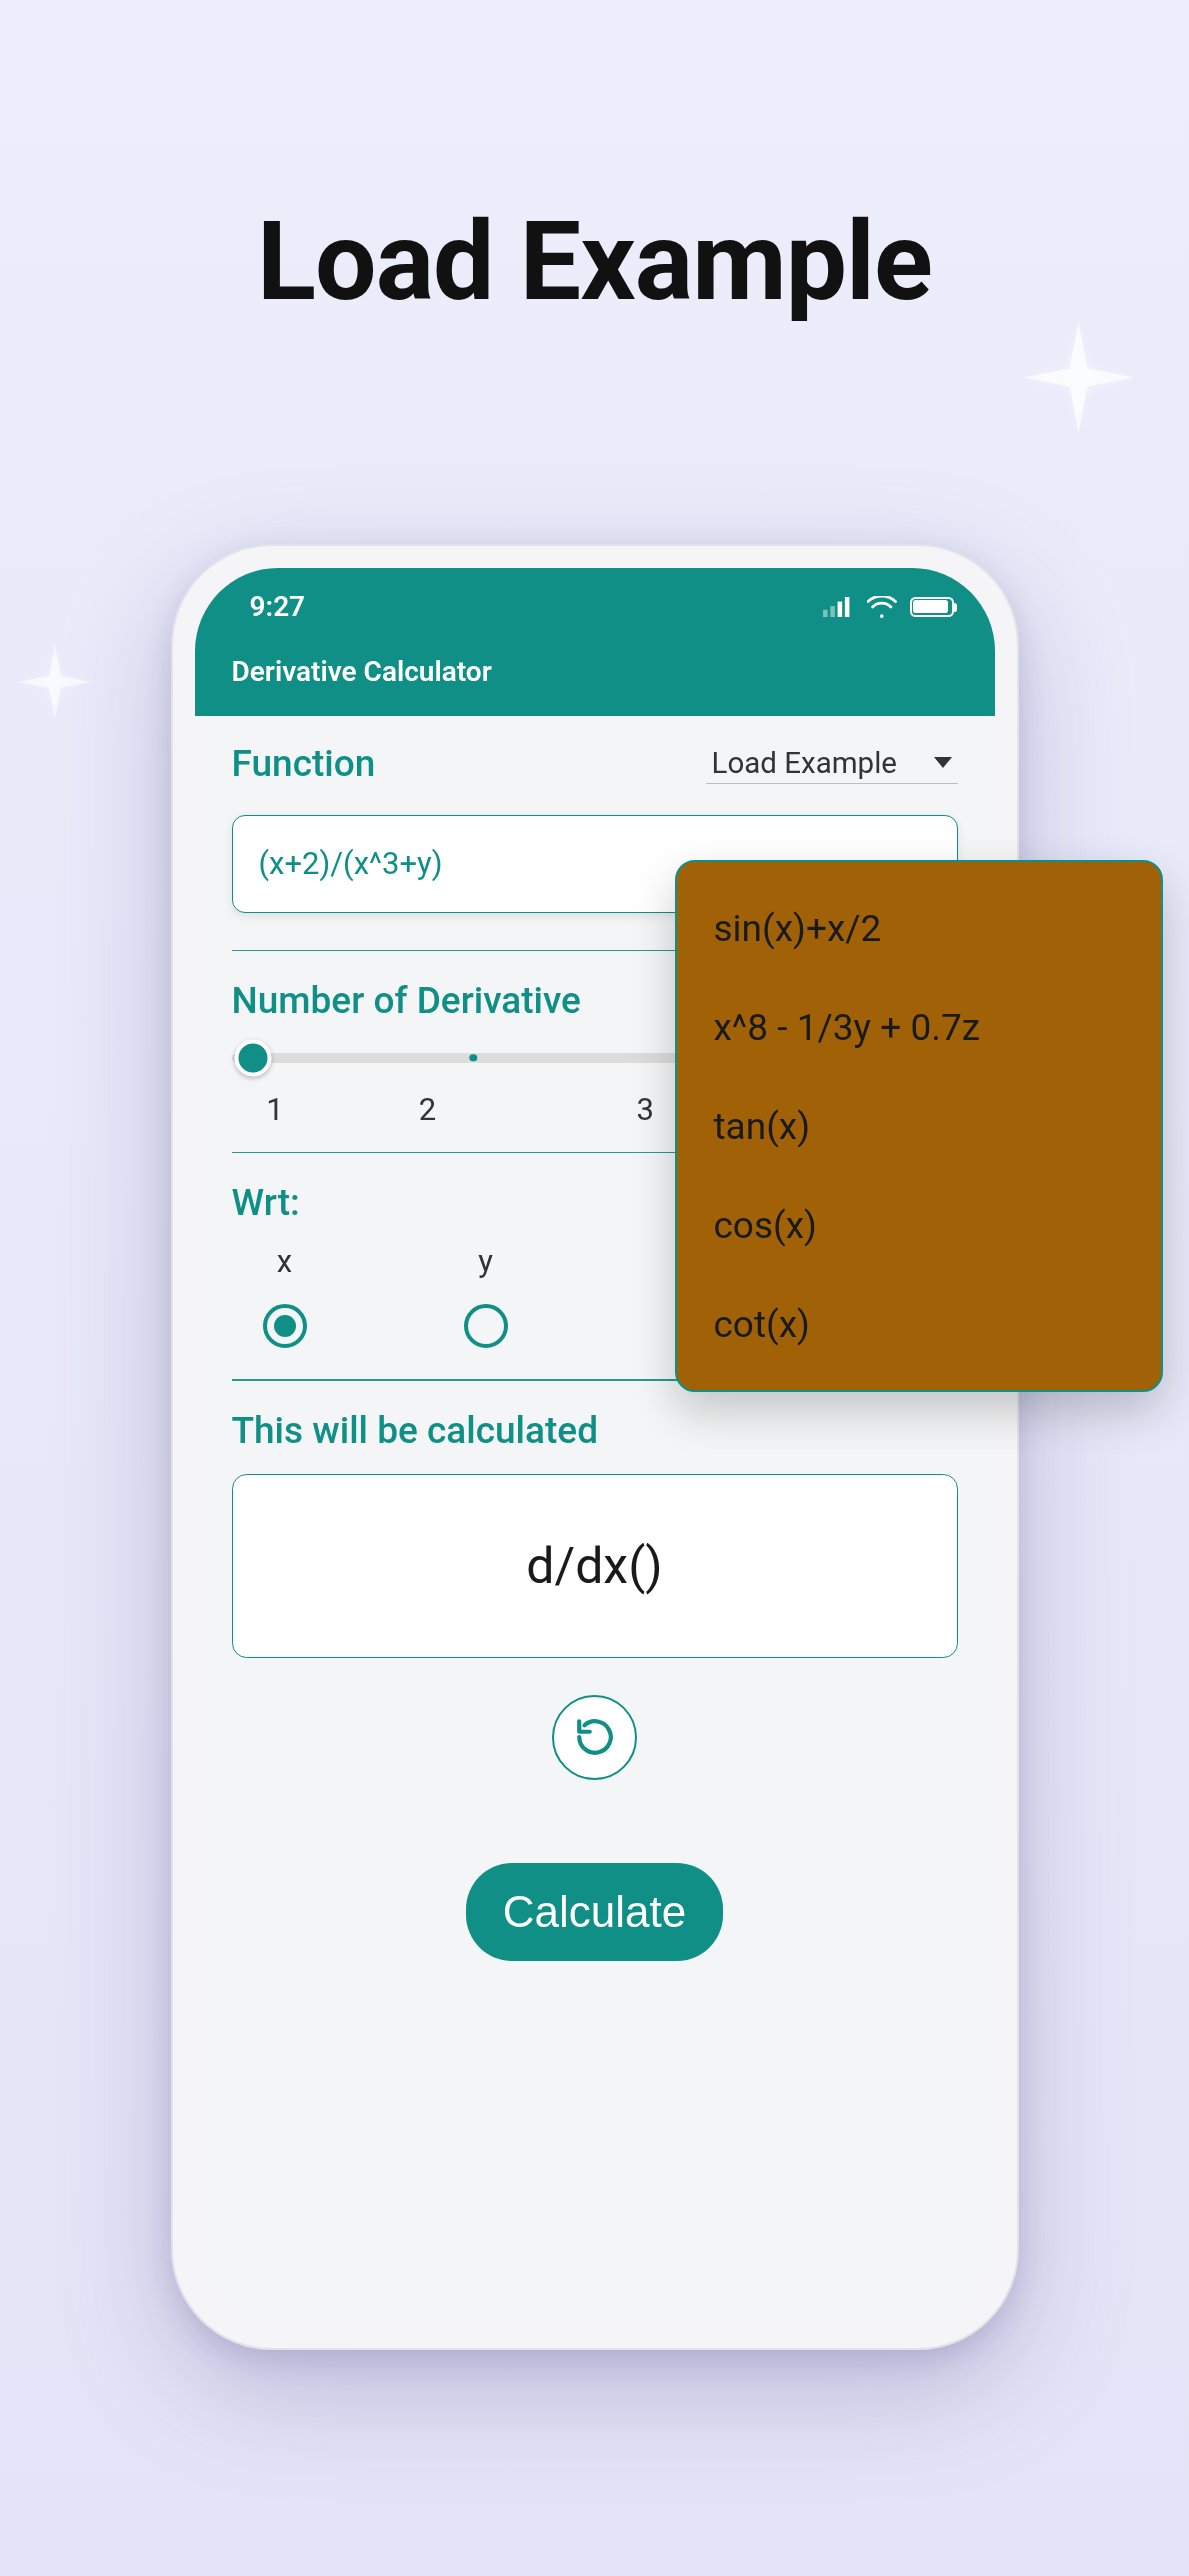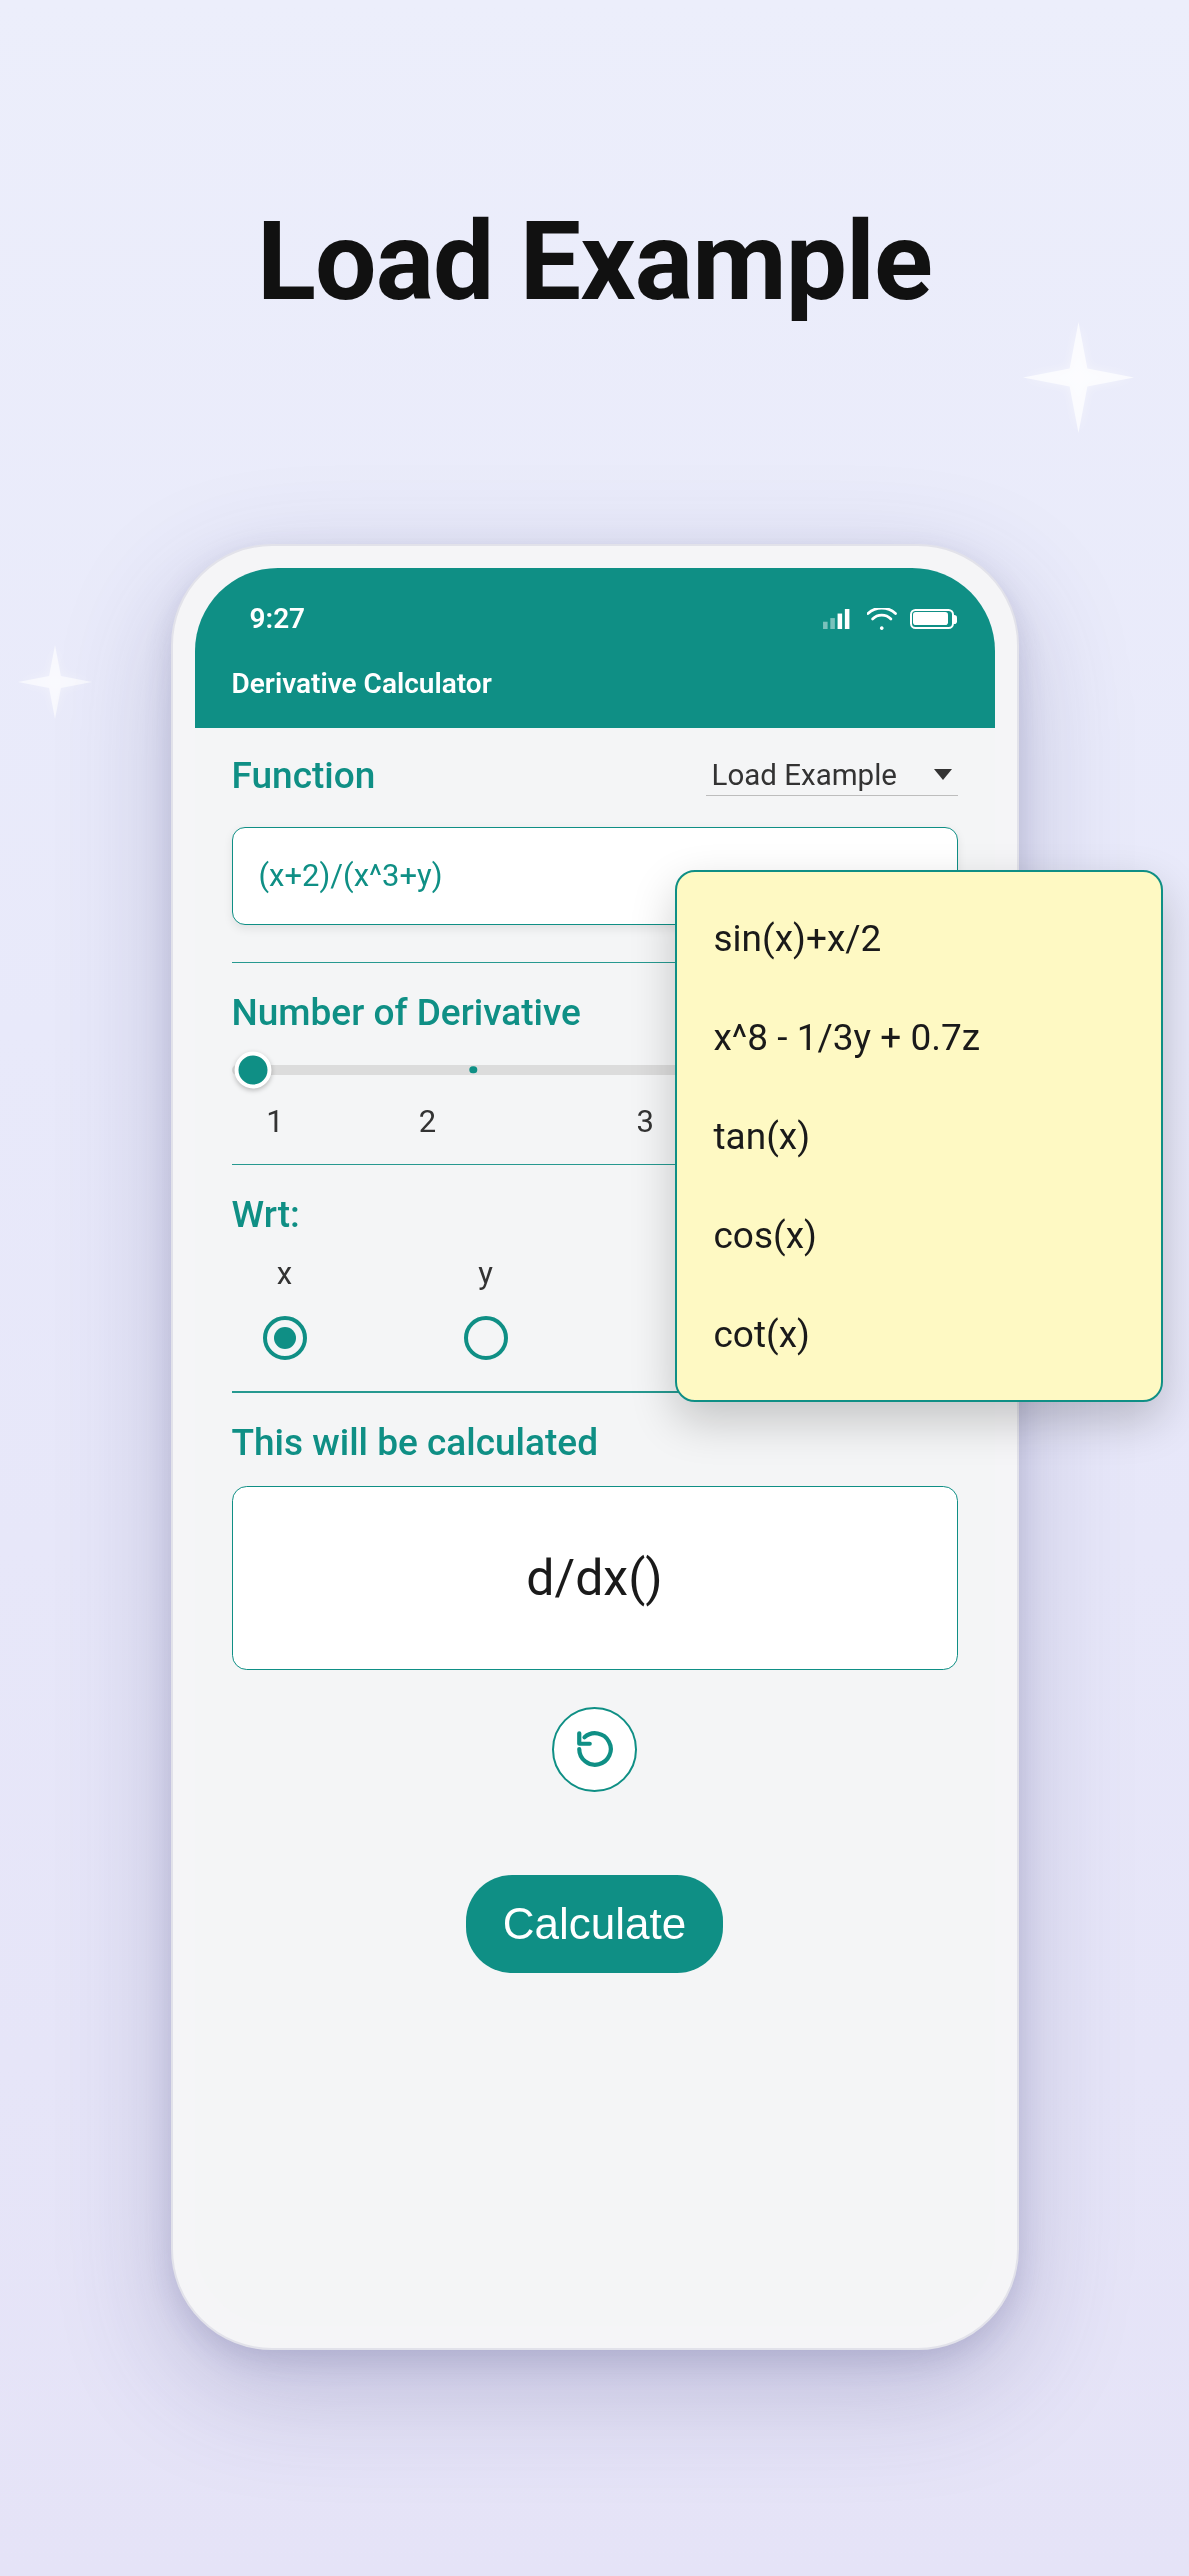--- a/index.html
+++ b/index.html
@@ -55,21 +55,21 @@
     inset: 22px;
     border-radius: 83px;
     overflow: hidden;
     background: #f4f5f6;
   }
 
   
   .status-header {
     background: #0f8f85;
     color: #fff;
-    padding-top: 25px;
+    padding-top: 13px;
   }
   .status-bar {
     display: flex;
     align-items: center;
     justify-content: space-between;
     padding: 9.2px 41px 24px 55px;
     font-size: 28px;
     font-weight: 600;
   }
   .status-right {
@@ -265,24 +265,24 @@
     font-weight:500;
     border:none;
     border-radius: 46px;
     padding: 24px 37px;
     cursor:pointer;
   }
 
   
   .popover {
     position:absolute;
-    top: 324px;
+    top: 314px;
     left: 502px;
     width: 488px;
-    background:#fef9c3;
+    background:#a16207;
     border:2.8px solid #0f8f85;
     border-radius: 20px;
     box-shadow: 0 18.4px 46px rgba(0,0,0,0.2);
     padding: 16.6px 0;
     z-index: 50;
   }
   .popover-item {
     font-size: 37px;
     color:#1a1a1a;
     padding: 28px 37px;

